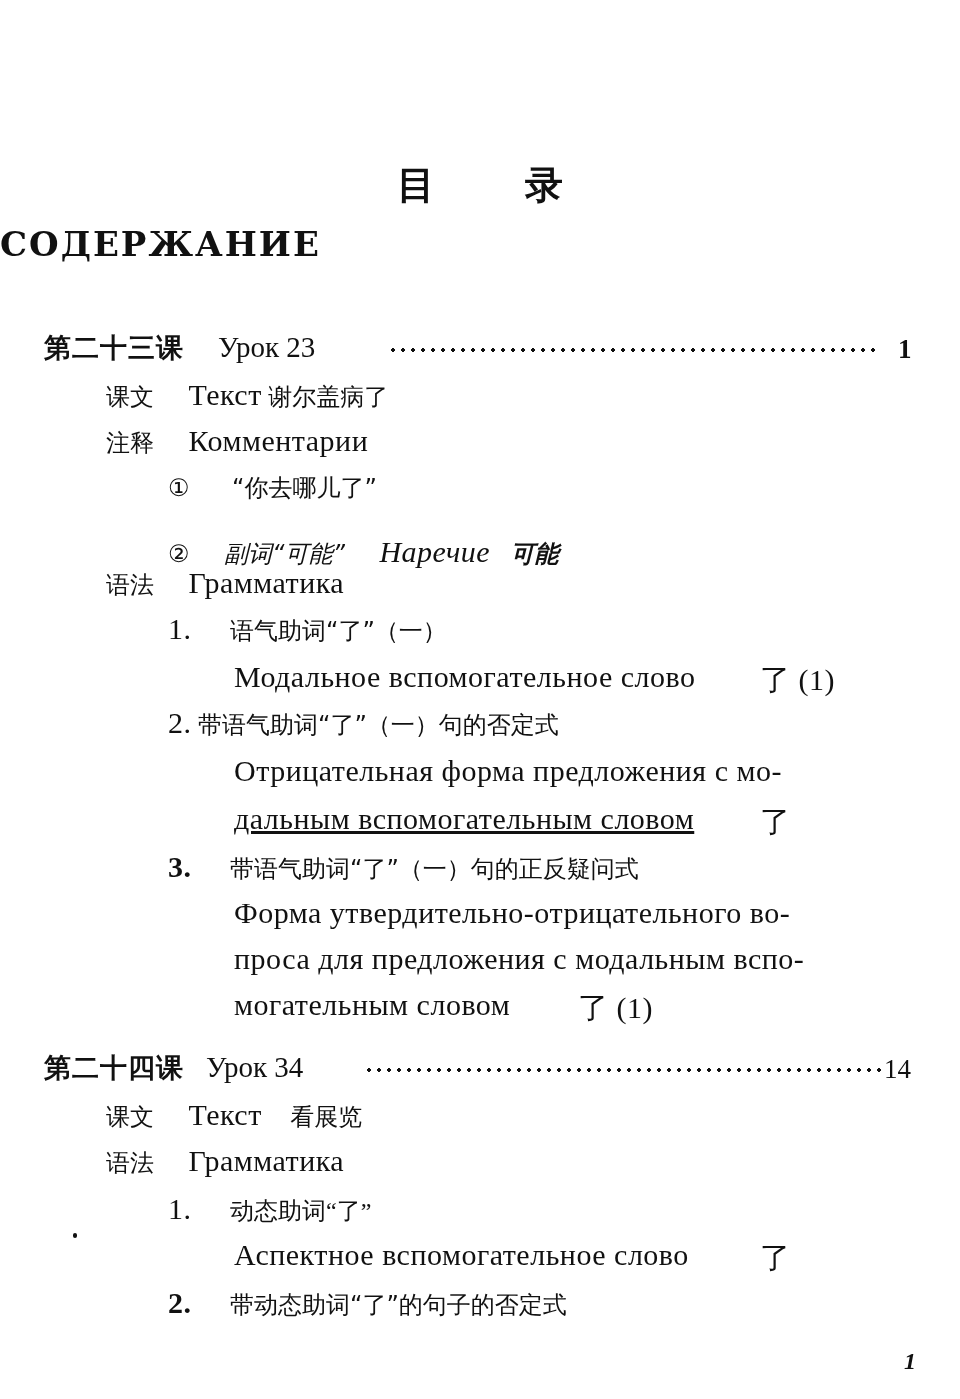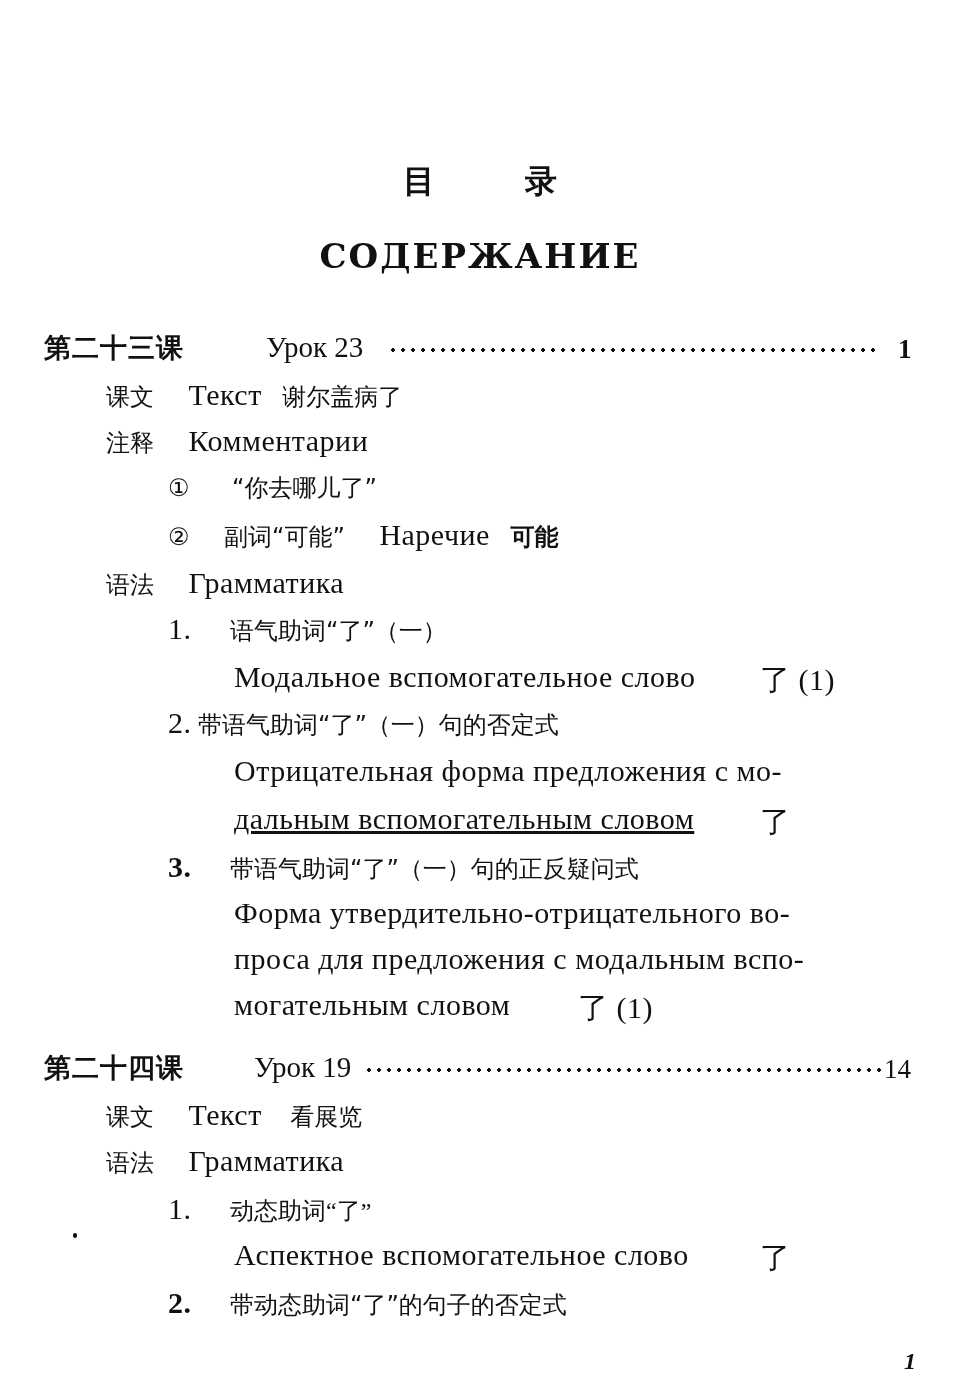--- a/index.html
+++ b/index.html
@@ -4,31 +4,31 @@
   <style>
     html, body { margin: 0; padding: 0; background: #ffffff; }
     body {
       width: 960px; height: 1399px; position: relative; overflow: hidden;
       font-family: "DejaVu Serif", "Liberation Serif", serif;
       color: #111111;
     }
     .abs { position: absolute; white-space: nowrap; }
     .title-zh {
       left: 0; width: 960px; top: 160px; text-align: center;
-      font-size: 32px; font-weight: bold; letter-spacing: 0;
+      font-size: 38px; font-weight: bold; letter-spacing: 0;
       font-family: "DejaVu Sans", sans-serif;
     }
     .title-zh span { display: inline-block; }
     .title-zh .gap { width: 90px; }
     .title-ru {
-      left: 0; width: 960px; top: 236px; text-align: center;
+      left: 0; width: 960px; top: 224px; 
       font-size: 34px; font-weight: bold; letter-spacing: 2px;
       font-family: "DejaVu Serif", serif;
     }
-    .lesson-head { left: 44px; font-size: 27px; display: flex; align-items: baseline; gap: 48px; }
+    .lesson-head { left: 44px; font-size: 27px; display: flex; align-items: baseline; }
     .lesson-head .zh { font-weight: bold; font-family: "DejaVu Sans", sans-serif; letter-spacing: 1px; }
     .lesson-head .ru { margin-left: 34px; font-family: "Liberation Serif", serif; font-size: 29px; }
     .leader {
       position: absolute; height: 4px;
       background-image: radial-gradient(circle, #111 1.6px, transparent 1.8px);
       background-size: 10px 4px; background-repeat: repeat-x;
     }
     .page-num { font-family: "Liberation Serif", serif; font-size: 27px; font-weight: bold; }
     .line { font-size: 26px; font-family: "Liberation Serif", serif; }
     .line .zh { font-family: "DejaVu Sans", sans-serif; font-size: 24px; }
@@ -48,32 +48,32 @@
 <div class="abs lesson-head" style="top:330px;">
   <span class="zh">第二十三课</span>
   <span class="ru">Урок 23</span>
 </div>
 <div class="leader" style="left:388px; width:492px; top:348px;"></div>
 <div class="abs page-num" style="left:898px; top:334px;">1</div>
 
 <div class="abs line" style="left:106px; top:378px;">
   <span class="zh">课文</span>
   <span class="ru-text" style="margin-left:28px;">Текст</span>
-  <span class="zh" style="margin-left:14px;">谢尔盖病了</span>
+  <span class="zh" style="">谢尔盖病了</span>
 </div>
 
 <div class="abs line" style="left:106px; top:424px;">
   <span class="zh">注释</span>
   <span class="ru-text" style="margin-left:28px;">Комментарии</span>
 </div>
 <div class="abs line" style="left:168px; top:472px;">
   <span class="zh">①</span>
   <span class="zh" style="margin-left:36px;">“你去哪儿了”</span>
 </div>
-<div class="abs line" style="left:168px; top:518px;">
+<div class="abs line" style="left:168px; top:535px;font-style:italic;">
   <span class="zh">②</span>
   <span class="zh" style="margin-left:28px;">副词“可能”</span>
   <span class="ru-text" style="margin-left:28px;">Наречие</span>
   <span class="zhb" style="margin-left:14px;">可能</span>
 </div>
 
 <div class="abs line" style="left:106px; top:566px;">
   <span class="zh">语法</span>
   <span class="ru-text" style="margin-left:28px;">Грамматика</span>
 </div>
@@ -97,21 +97,21 @@
   <span class="ru-text" style="font-weight:bold;">3.</span>
   <span class="zh" style="margin-left:32px;">带语气助词“了”（一）句的正反疑问式</span>
 </div>
 <div class="abs ru-text" style="left:234px; top:896px;">Форма утвердительно-отрицательного во-</div>
 <div class="abs ru-text" style="left:234px; top:942px;">проса для предложения с модальным вспо-</div>
 <div class="abs ru-text" style="left:234px; top:988px;">могательным словом</div>
 <div class="abs ru-text" style="left:578px; top:988px;">了 (1)</div>
 
 <div class="abs lesson-head" style="top:1050px;">
   <span class="zh">第二十四课</span>
-  <span class="ru" style="margin-left:22px;">Урок 19</span>
+  <span class="ru" style="margin-left:22px;">Урок 34</span>
 </div>
 <div class="leader" style="left:364px; width:520px; top:1068px;"></div>
 <div class="abs page-num" style="left:884px; top:1054px; font-weight:normal;">14</div>
 
 <div class="abs line" style="left:106px; top:1098px;">
   <span class="zh">课文</span>
   <span class="ru-text" style="margin-left:28px;">Текст</span>
   <span class="zh" style="margin-left:22px;">看展览</span>
 </div>
 

